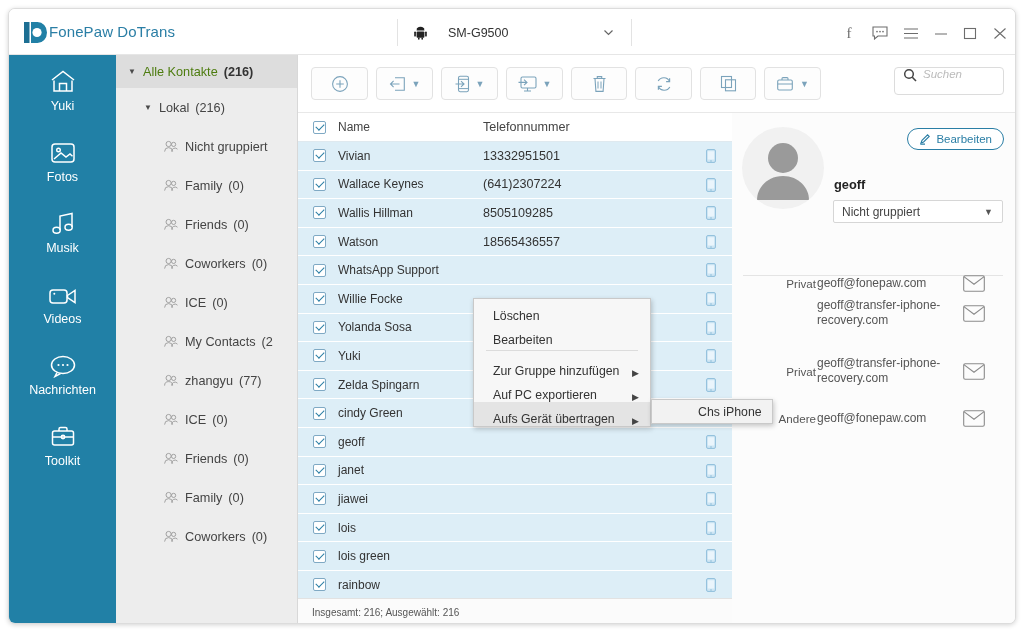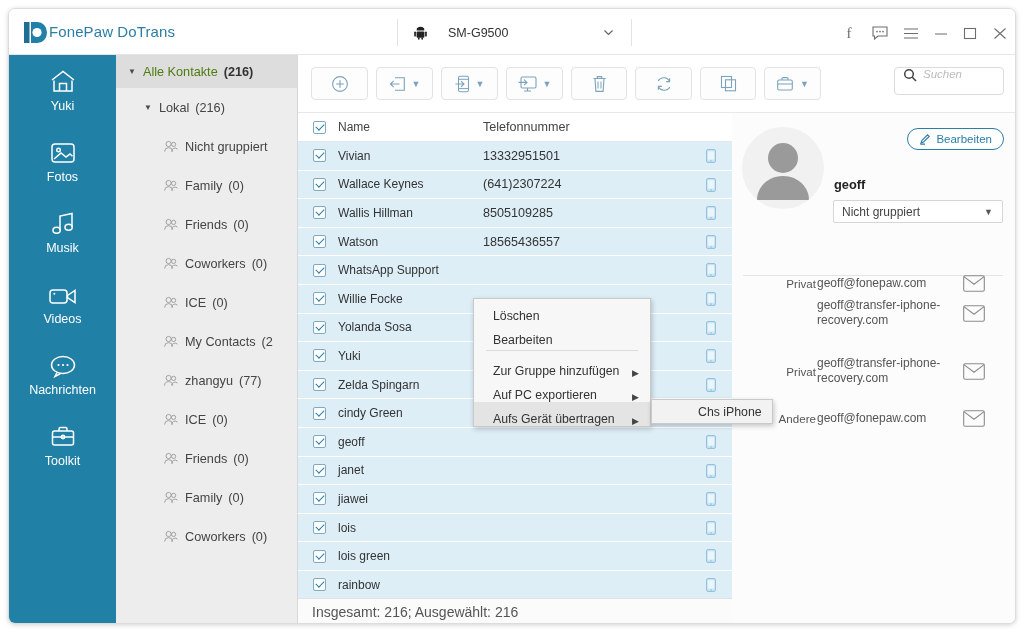--- a/index.html
+++ b/index.html
@@ -181,21 +181,21 @@
   }
   .cname { margin-left: 12px; font-size: 12px; color: #333; width: 150px; }
   .cnum { position: absolute; left: 185px; font-size: 12.6px; color: #333; }
   .cdev { position: absolute; right: 16px; top: 7px; }
   #list-footer {
     position: absolute; left: 0; bottom: 0;
     width: 434px; height: 27px;
     background: #fbfbfb; border-top: 1px solid #e2e2e2;
     display: flex; align-items: center;
   }
-  #footer-text { margin-left: 14px; font-size: 14px; color: #555; }
+  #footer-text { margin-left: 14px; font-size: 10px; color: #555; }
 
   
   #detailpanel {
     position: absolute; left: 723px; top: 104px;
     width: 285px; height: 512px;
     background: #fcfcfc;
   }
   #avatar {
     position: absolute; left: 10px; top: 14px;
     width: 82px; height: 82px; border-radius: 50%;

